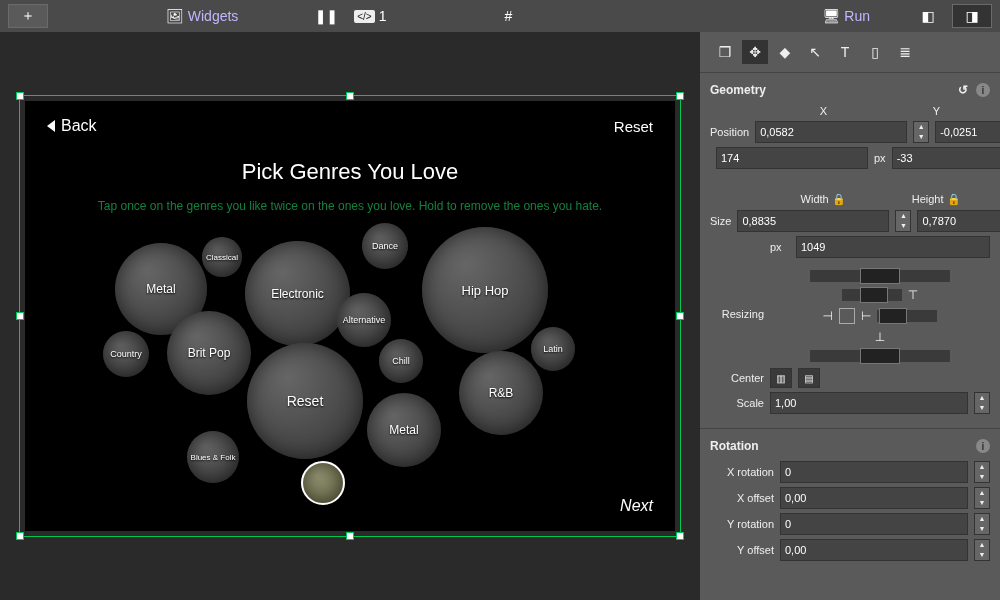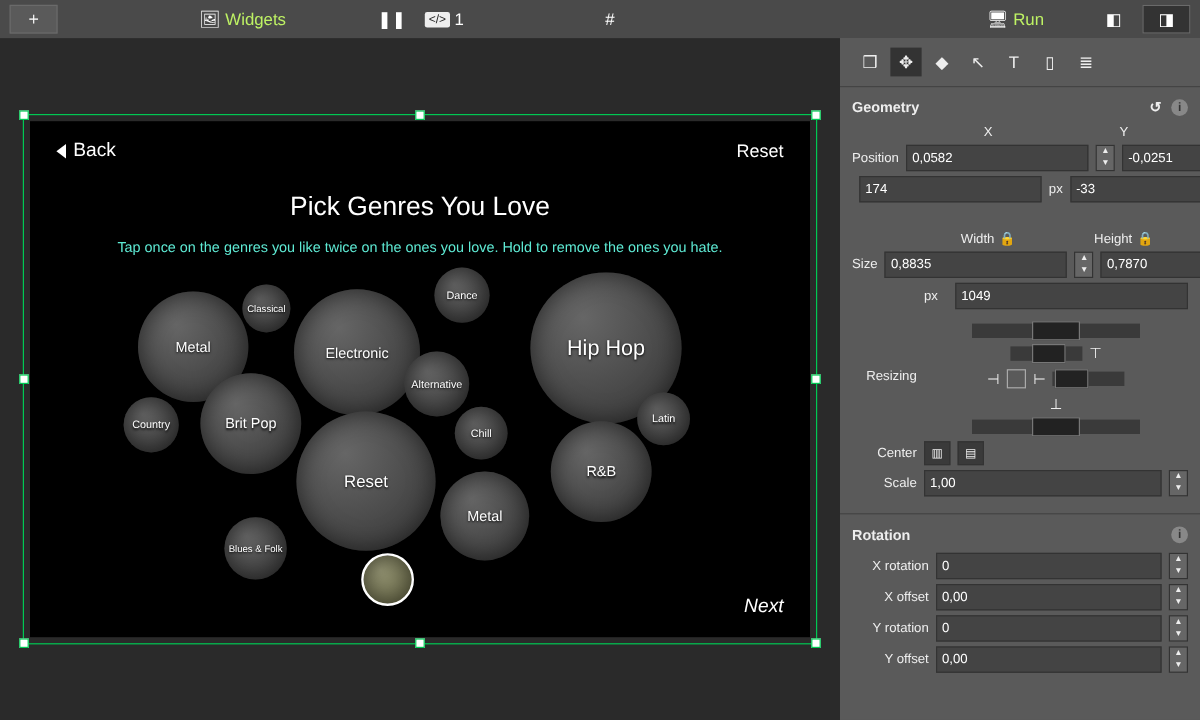--- a/index.html
+++ b/index.html
@@ -26,21 +26,21 @@
   color: #fff;
   height: 24px;
   min-width: 40px;
   display: flex;
   align-items: center;
   justify-content: center;
   cursor: pointer;
   font-size: 14px;
 }
 .tb-btn.plain { background: transparent; border: none; }
-.tb-label { color: #bef264; margin-left: 4px; }
+.tb-label { color: #c4b5fd; margin-left: 4px; }
 .spacer { flex: 1; }
 .layout {
   display: flex;
   height: calc(100% - 32px);
 }
 .canvas-area {
   flex: 1;
   background: #2a2a2a;
   position: relative;
   display: flex;
@@ -74,21 +74,21 @@
   background: #000;
   color: #fff;
   padding: 16px 22px;
   overflow: hidden;
 }
 .hdr { display: flex; align-items: center; justify-content: space-between; }
 .back-btn { display: flex; align-items: center; gap: 6px; font-size: 16px; cursor:pointer; }
 .chevron-left { display:inline-block; width:0;height:0;border-top:6px solid transparent;border-bottom:6px solid transparent;border-right:8px solid #fff; }
 .reset-btn { font-size: 15px; cursor:pointer; }
 .title { text-align:center; margin-top: 24px; font-size: 22px; font-weight: 300; }
-.subtitle { text-align:center; margin-top: 14px; font-size: 12px; color:#5eead4; }
+.subtitle { text-align:center; margin-top: 14px; font-size: 12px; color:#15803d; }
 .bubbles { position: relative; width:100%; height: 280px; margin-top: 10px; }
 .bubble {
   position:absolute; border-radius:50%;
   background: radial-gradient(circle at 35% 30%, #666, #333);
   display:flex; align-items:center; justify-content:center;
   text-align:center; color:#fff; font-size:12px;
   text-shadow: 0 1px 2px #000;
   cursor:pointer;
   box-shadow: inset 0 0 20px rgba(0,0,0,.5);
 }
@@ -194,21 +194,21 @@
           </div>
           <div class="reset-btn">Reset</div>
         </div>
         <div class="title">Pick Genres You Love</div>
         <div class="subtitle">Tap once on the genres you like twice on the ones you love. Hold to remove the ones you hate.</div>
         <div class="bubbles">
           <div class="bubble" style="left:155px;top:14px;width:40px;height:40px;font-size:8px">Classical</div>
           <div class="bubble" style="left:68px;top:20px;width:92px;height:92px">Metal</div>
           <div class="bubble" style="left:198px;top:18px;width:105px;height:105px">Electronic</div>
           <div class="bubble" style="left:315px;top:0px;width:46px;height:46px;font-size:9px">Dance</div>
-          <div class="bubble" style="left:395px;top:4px;width:126px;height:126px;font-size:18px">Hip Hop</div>
+          <div class="bubble" style="left:375px;top:4px;width:126px;height:126px;font-size:13px">Hip Hop</div>
           <div class="bubble" style="left:120px;top:88px;width:84px;height:84px">Brit Pop</div>
           <div class="bubble" style="left:290px;top:70px;width:54px;height:54px;font-size:9px">Alternative</div>
           <div class="bubble" style="left:56px;top:108px;width:46px;height:46px;font-size:9px">Country</div>
           <div class="bubble" style="left:200px;top:120px;width:116px;height:116px;font-size:14px">Reset</div>
           <div class="bubble" style="left:332px;top:116px;width:44px;height:44px;font-size:9px">Chill</div>
           <div class="bubble" style="left:484px;top:104px;width:44px;height:44px;font-size:9px">Latin</div>
           <div class="bubble" style="left:412px;top:128px;width:84px;height:84px">R&amp;B</div>
           <div class="bubble" style="left:320px;top:170px;width:74px;height:74px">Metal</div>
           <div class="bubble" style="left:140px;top:208px;width:52px;height:52px;font-size:8px">Blues &amp; Folk</div>
           <div class="bubble b-avatar" style="left:254px;top:238px;width:44px;height:44px"></div>

